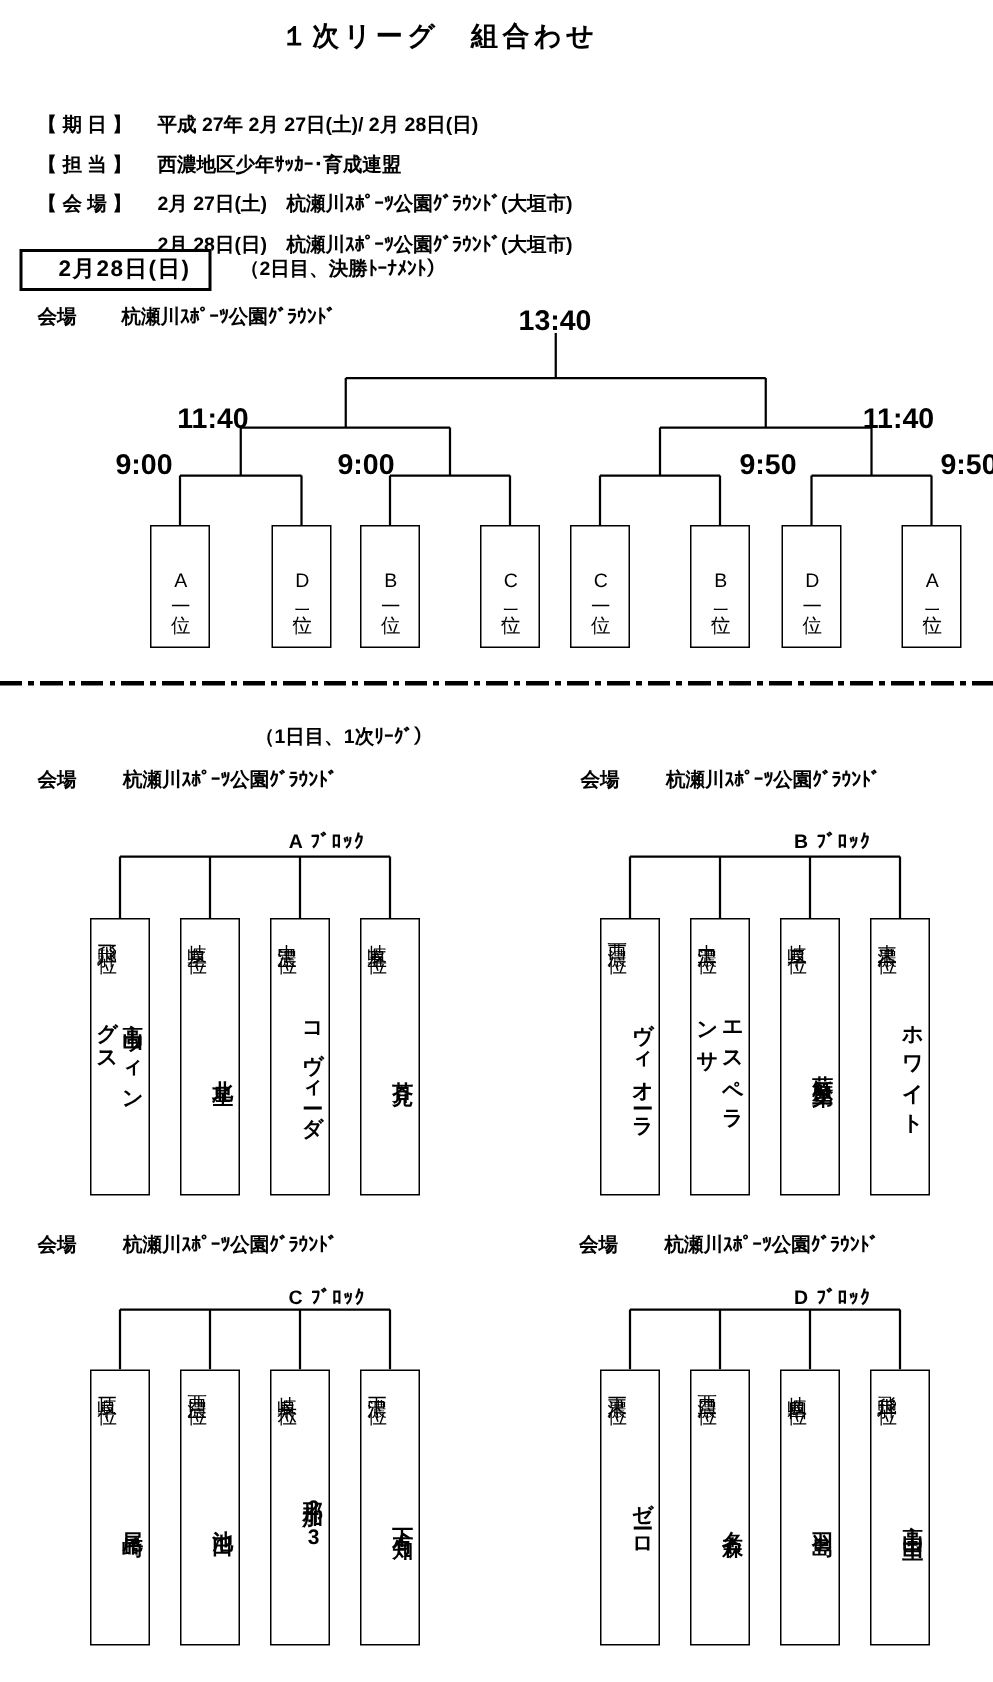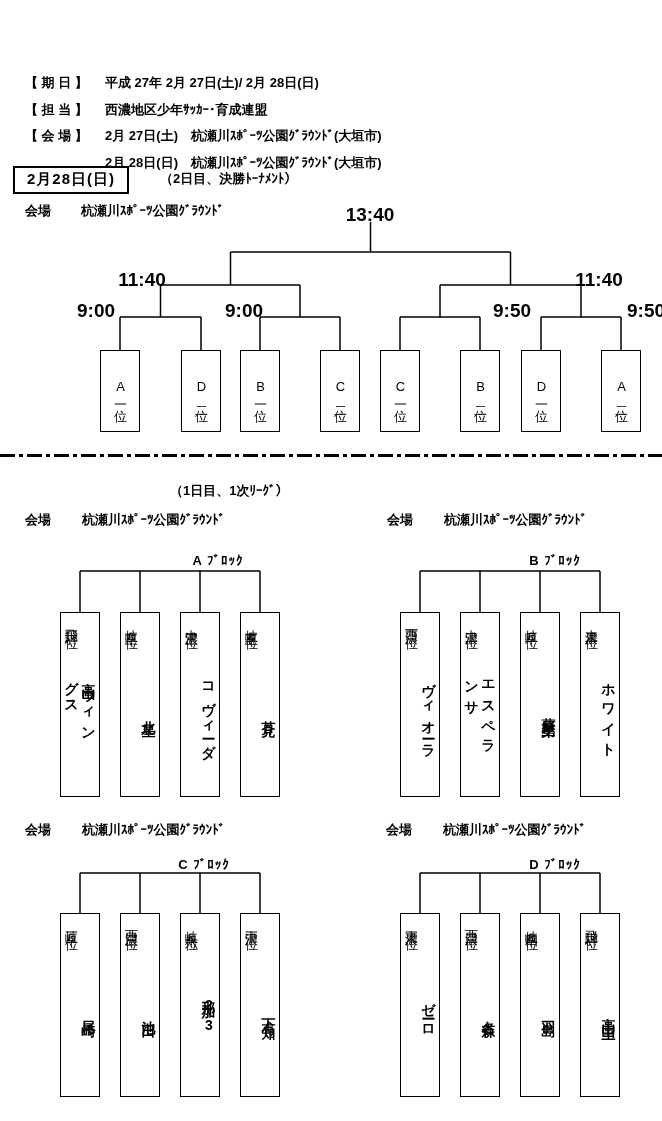--- a/index.html
+++ b/index.html
@@ -5,21 +5,21 @@
   html,body{margin:0;padding:0;background:#ffffff;}
   #page{
     position:relative;width:662px;height:1121px;background:#ffffff;
     font-family:"Liberation Sans","DejaVu Sans",sans-serif;
     color:#000;overflow:hidden;
   }
   .abs{position:absolute;white-space:nowrap;font-weight:bold;}
   .t13{font-size:13px;line-height:16px;}
   .title{font-size:18px;font-weight:bold;letter-spacing:3px;transform:translateX(-50%);}
   .hdrbox{
-    position:absolute;border:2px solid #000;padding:2px 12px 3px 12px;
+    position:absolute;border:2px solid #000;padding:2px 12px 3px 24px;
     font-size:15px;font-weight:bold;letter-spacing:1px;background:#fff;
   }
   .blklabel{font-size:13px;letter-spacing:1px;transform:translateX(-50%);margin-left:44px;}
   .timelabel{font-size:19px;transform:translateX(-50%);}
   svg.lines{position:absolute;left:0;top:0;pointer-events:none;}
   svg.lines line{stroke:#000;stroke-width:1.5;}
   
   .sbox{
     position:absolute;width:40px;height:82px;border:1.5px solid #000;box-sizing:border-box;
     display:flex;align-items:center;justify-content:center;background:#fff;
@@ -95,20 +95,21 @@
     <line x1="200" y1="873" x2="200" y2="913"></line>
     <line x1="260" y1="873" x2="260" y2="913"></line>
 
     <line x1="420" y1="873" x2="600" y2="873"></line>
     <line x1="420" y1="873" x2="420" y2="913"></line>
     <line x1="480" y1="873" x2="480" y2="913"></line>
     <line x1="540" y1="873" x2="540" y2="913"></line>
     <line x1="600" y1="873" x2="600" y2="913"></line>
   </svg>
 
+  <div class="abs title" style="left:293px;top:12px;">１次リーグ　組合わせ</div>
 
   <div class="abs t13" style="left:25px;top:75px;">【 期 日 】</div>
   <div class="abs t13" style="left:105px;top:75px;">平成 27年 2月 27日(土)/ 2月 28日(日)</div>
   <div class="abs t13" style="left:25px;top:102px;">【 担 当 】</div>
   <div class="abs t13" style="left:105px;top:102px;">西濃地区少年ｻｯｶｰ･育成連盟</div>
   <div class="abs t13" style="left:25px;top:128px;">【 会 場 】</div>
   <div class="abs t13" style="left:105px;top:128px;">2月 27日(土)　杭瀬川ｽﾎﾟｰﾂ公園ｸﾞﾗｳﾝﾄﾞ(大垣市)</div>
   <div class="abs t13" style="left:105px;top:155px;">2月 28日(日)　杭瀬川ｽﾎﾟｰﾂ公園ｸﾞﾗｳﾝﾄﾞ(大垣市)</div>
 
   <div class="hdrbox" style="left:13px;top:166px;">2月28日(日)</div>
@@ -193,21 +194,21 @@
   <div class="tbox" style="left:580px;top:612px;height:185px;">
     <span class="vtext seed">東濃二位</span>
     <span class="vtext tname">ホワイト</span>
   </div>
 
   <div class="abs t13" style="left:25px;top:822px;">会場</div>
   <div class="abs t13" style="left:82px;top:822px;">杭瀬川ｽﾎﾟｰﾂ公園ｸﾞﾗｳﾝﾄﾞ</div>
   <div class="abs t13" style="left:386px;top:822px;">会場</div>
   <div class="abs t13" style="left:443px;top:822px;">杭瀬川ｽﾎﾟｰﾂ公園ｸﾞﾗｳﾝﾄﾞ</div>
 
-  <div class="abs blklabel" style="left:160px;top:857px;">C ﾌﾞﾛｯｸ</div>
+  <div class="abs blklabel" style="left:174px;top:857px;">C ﾌﾞﾛｯｸ</div>
   <div class="abs blklabel" style="left:511px;top:857px;">D ﾌﾞﾛｯｸ</div>
 
   <div class="tbox" style="left:60px;top:913px;height:184px;">
     <span class="vtext seed">岐阜一位</span>
     <span class="vtext tname">尾崎</span>
   </div>
   <div class="tbox" style="left:120px;top:913px;height:184px;">
     <span class="vtext seed">西濃三位</span>
     <span class="vtext tname">池田</span>
   </div>

